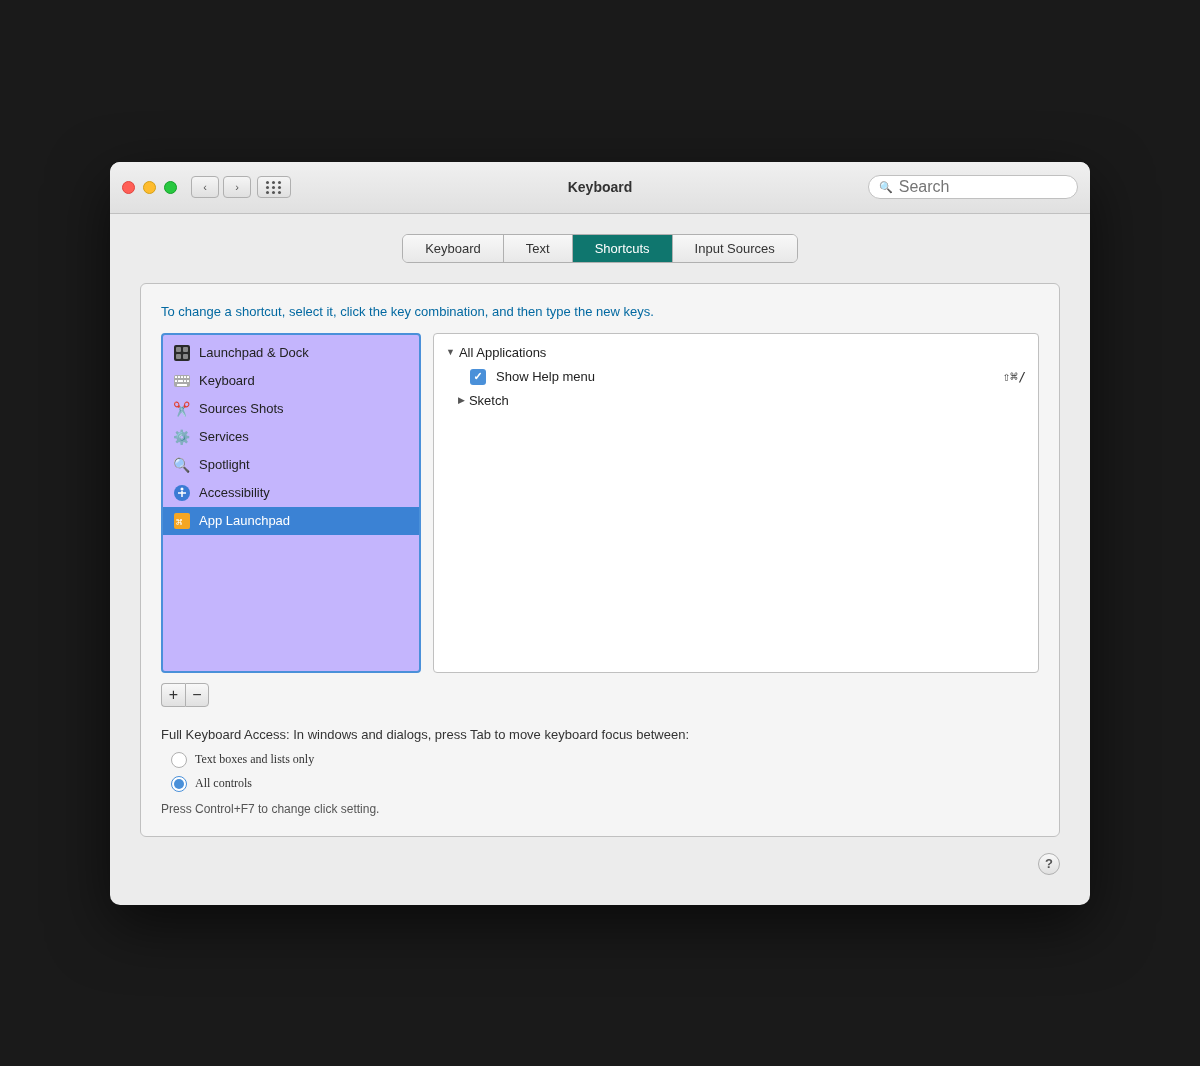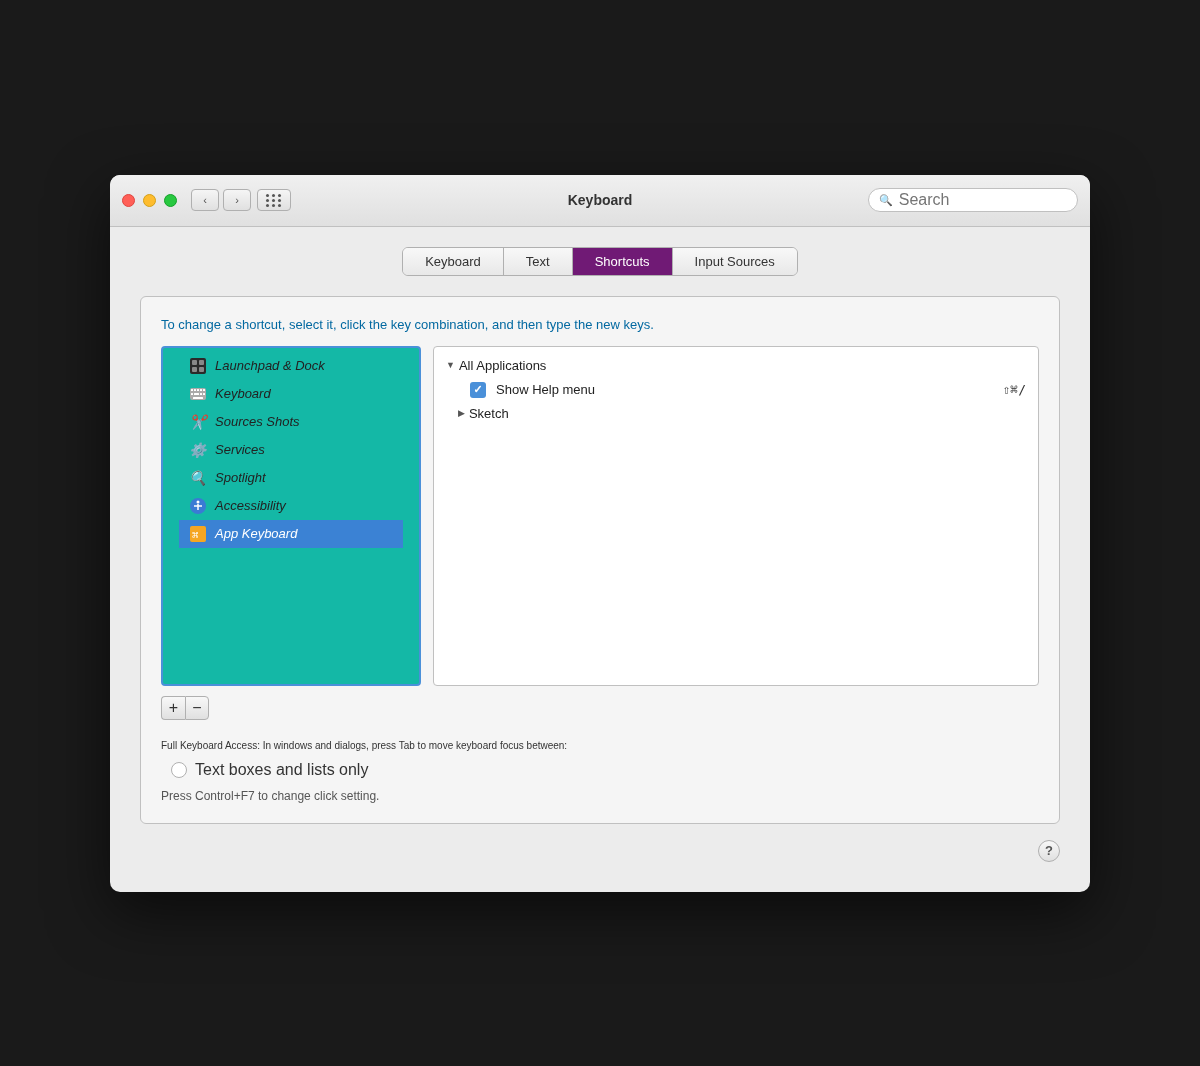--- a/index.html
+++ b/index.html
@@ -149,21 +149,21 @@
       border-right: 1px solid #b0b0b0;
       background: linear-gradient(to bottom, #f8f8f8, #e8e8e8);
       user-select: none;
     }
 
     .tab:last-child {
       border-right: none;
     }
 
     .tab.active {
-      background: #701a75;
+      background: #0f766e;
       color: white;
     }
 
     
     .panel {
       background: #f5f5f5;
       border: 1px solid #c0c0c0;
       border-radius: 6px;
       padding: 20px;
     }
@@ -177,26 +177,25 @@
     .panes {
       display: flex;
       gap: 12px;
       height: 340px;
     }
 
     
     .sidebar-list {
       width: 260px;
       min-width: 260px;
-      background: #14b8a6;
+      background: #c4b5fd;
       border: 2px solid #4a90d9;
       border-radius: 4px;
       overflow-y: auto;
-      padding: 4px 16px;
-      font-style: italic;
+      padding: 4px 0;
     }
 
     .sidebar-item {
       display: flex;
       align-items: center;
       padding: 5px 10px;
       font-size: 13px;
       color: #222;
       cursor: pointer;
       gap: 8px;
@@ -321,39 +320,40 @@
     .icon-btn:last-child {
       border-radius: 0 4px 4px 0;
     }
 
     
     .keyboard-access {
       margin-top: 20px;
     }
 
     .keyboard-access-label {
-      font-size: 10px;
+      font-size: 13px;
       color: #333;
       margin-bottom: 10px;
     }
 
     .radio-group {
       display: flex;
       flex-direction: column;
       gap: 8px;
       margin-left: 10px;
     }
 
     .radio-option {
       display: flex;
       align-items: center;
       gap: 8px;
-      font-size: 16px;
+      font-size: 12px;
       color: #333;
       cursor: pointer;
+      font-family: Liberation Serif, serif;
     }
 
     .radio-circle {
       width: 16px;
       height: 16px;
       border-radius: 50%;
       border: 1px solid #b0b0b0;
       background: white;
       display: flex;
       align-items: center;
@@ -524,21 +524,21 @@
             </span>
             <span>Accessibility</span>
           </div>
           <div class="sidebar-item selected">
             <span class="item-icon">
               <svg width="16" height="16" viewBox="0 0 16 16">
                   <rect width="16" height="16" fill="#f5a623" rx="2"></rect>
                   <text x="2" y="13" font-size="11" fill="white" font-family="monospace">⌘</text>
                 </svg>
             </span>
-            <span>App Keyboard</span>
+            <span>App Launchpad</span>
           </div>
         </div>
 
         <div class="shortcuts-pane">
           <div class="section-header">
             <span class="triangle">▼</span>
             <span>All Applications</span>
           </div>
           <div class="shortcut-row">
             <div class="checkbox">
@@ -559,20 +559,26 @@
         <div class="icon-btn">−</div>
       </div>
 
       <div class="keyboard-access">
         <p class="keyboard-access-label">Full Keyboard Access: In windows and dialogs, press Tab to move keyboard focus between:</p>
         <div class="radio-group">
           <label class="radio-option">
             <div class="radio-circle"></div>
             <span>Text boxes and lists only</span>
           </label>
+          <label class="radio-option">
+            <div class="radio-circle selected">
+              <div class="radio-inner"></div>
+            </div>
+            <span>All controls</span>
+          </label>
         </div>
         <p class="control-hint">Press Control+F7 to change click setting.</p>
       </div>
     </div>
 
     <div class="help-btn-row">
       <div class="help-btn">?</div>
     </div>
   </div>
 </div>

